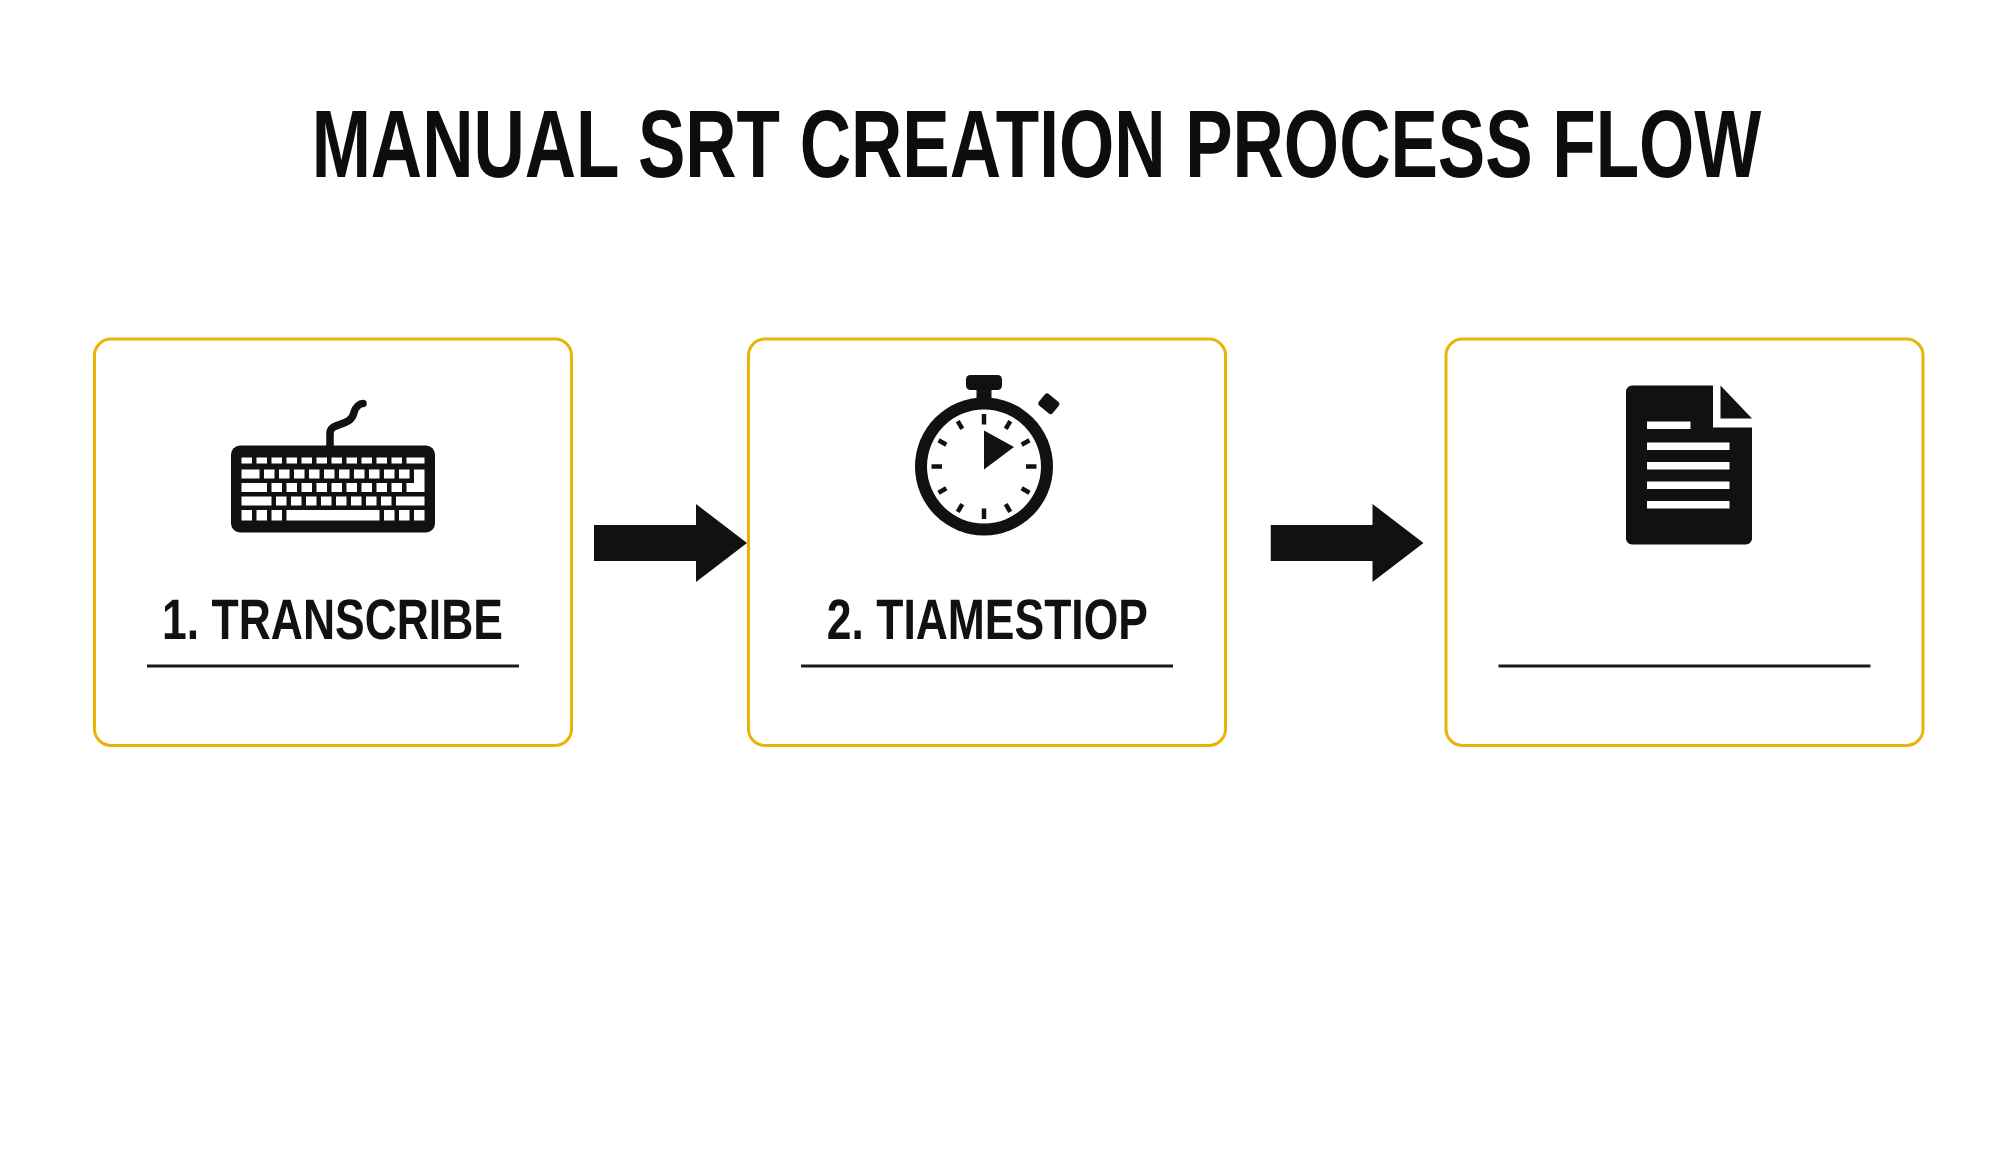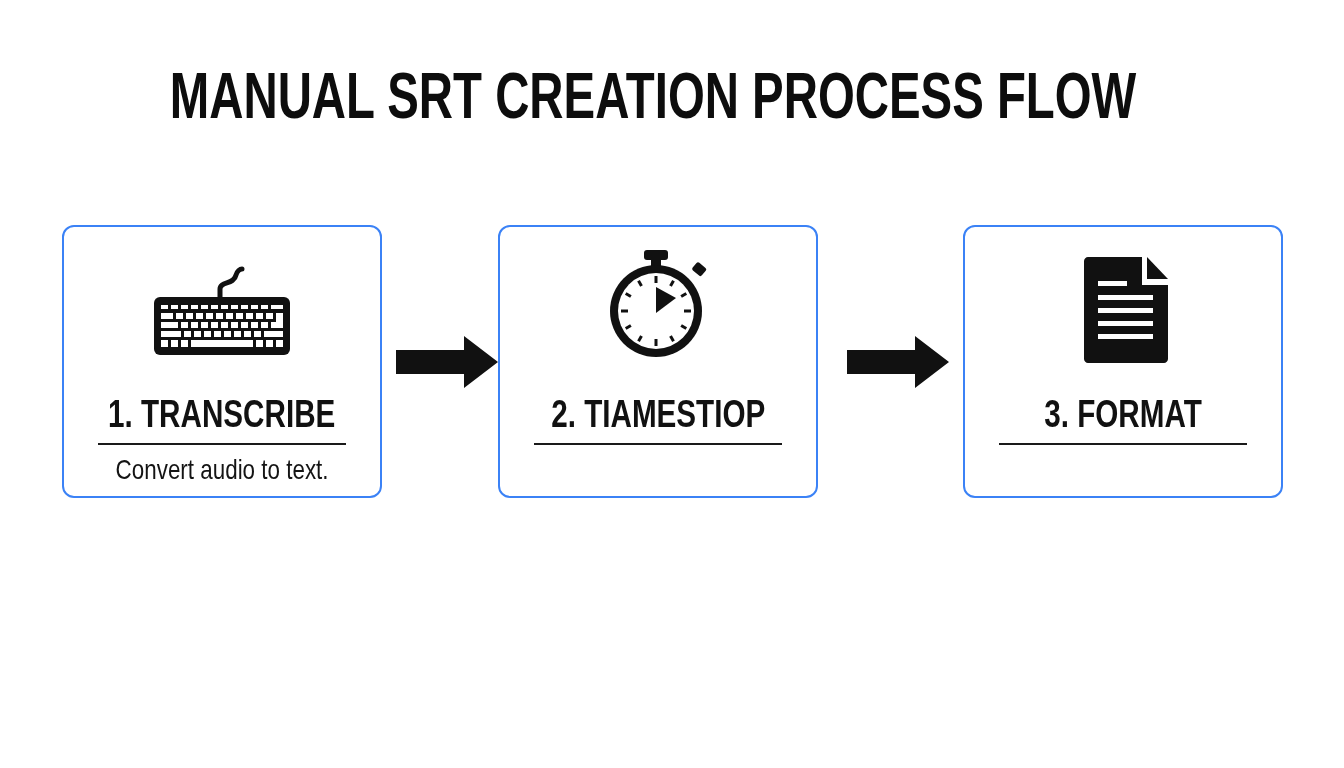--- a/index.html
+++ b/index.html
@@ -1,28 +1,28 @@
 <!DOCTYPE html>
 <html><head>
   <meta charset="utf-8">
   <style>
     html, body { margin: 0; padding: 0; }
     body {
       width: 1344px; height: 768px; background: #ffffff; position: relative;
       overflow: hidden; font-family: "Liberation Sans", sans-serif; color: #111111;
     }
     .title {
-      position: absolute; left: 0; width: 1344px; top: 58px; text-align: left;
+      position: absolute; left: 0; width: 1344px; top: 58px; text-align: right;
       font-family: "Liberation Sans", sans-serif; font-weight: bold; font-size: 64px;
       letter-spacing: 0px; line-height: 76px; color: #0d0d0d;
     }
     .title span { display: inline-block; transform: scaleX(0.74); transform-origin: center; white-space: nowrap; }
     .step {
       position: absolute; top: 225px; width: 316px; height: 269px;
-      border: 2px solid #3b82f6; border-radius: 12px; background: #ffffff; box-sizing: content-box;
+      border: 2px solid #eab308; border-radius: 12px; background: #ffffff; box-sizing: content-box;
     }
     .step .icon { position: absolute; left: 0; right: 0; top: 0; height: 150px; }
     .step .icon svg { position: absolute; }
     .heading {
       position: absolute; left: 0; right: 0; top: 166px; text-align: center;
       font-weight: bold; font-size: 38px; line-height: 42px; color: #111111;
     }
     .heading span { display: inline-block; transform: scaleX(0.78); white-space: nowrap; }
     .divider {
       position: absolute; left: 34px; right: 34px; top: 216px; height: 2px; background: #1a1a1a;
@@ -100,21 +100,20 @@
           <rect x="29" y="81" width="7" height="7"></rect>
           <rect x="39" y="81" width="62" height="7"></rect>
           <rect x="104" y="81" width="7" height="7"></rect>
           <rect x="114" y="81" width="7" height="7"></rect>
           <rect x="124" y="81" width="7" height="7"></rect>
       </g>
     </svg>
   </div>
   <div class="heading"><span>1. TRANSCRIBE</span></div>
   <div class="divider"></div>
-  <div class="desc"><span>Convert audio to text.</span></div>
 </div>
 
 <svg class="arrow" style="left:396px;" viewBox="0 0 102 52">
   <polygon points="0,14 68,14 68,0 102,26 68,52 68,38 0,38" fill="#111"></polygon>
 </svg>
 
 <div class="step" style="left:498px;">
   <div class="icon">
     <svg style="left:106px; top:20px;" width="110" height="116" viewBox="0 0 110 116">
       <rect x="38" y="3" width="24" height="10" rx="3" fill="#111"></rect>
@@ -164,15 +163,14 @@
       <path d="M63 2 L84 24 H63 Z" fill="#111"></path>
       <g fill="#fff">
         <rect x="14" y="26" width="29" height="5"></rect>
         <rect x="14" y="40" width="55" height="5"></rect>
         <rect x="14" y="53" width="55" height="5"></rect>
         <rect x="14" y="66" width="55" height="5"></rect>
         <rect x="14" y="79" width="55" height="5"></rect>
       </g>
     </svg>
   </div>
-  <div class="heading"><span>3. FORMAT</span></div>
   <div class="divider"></div>
 </div>
 
 </body></html>

